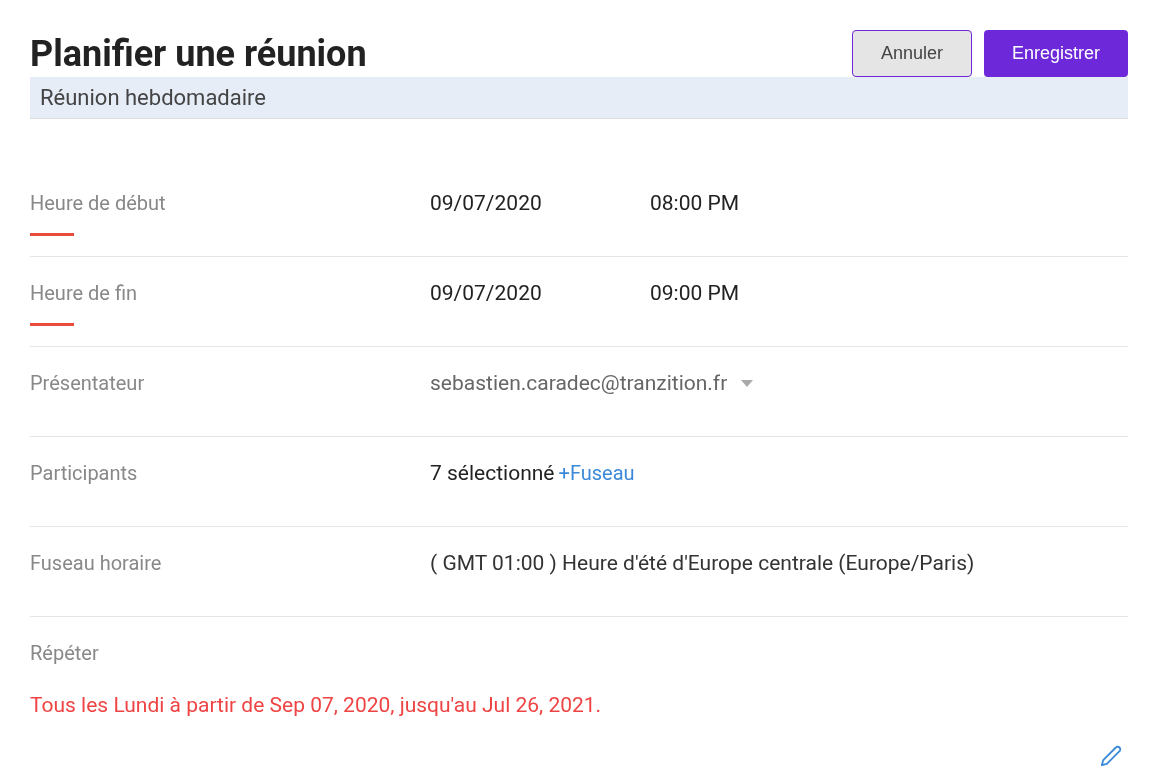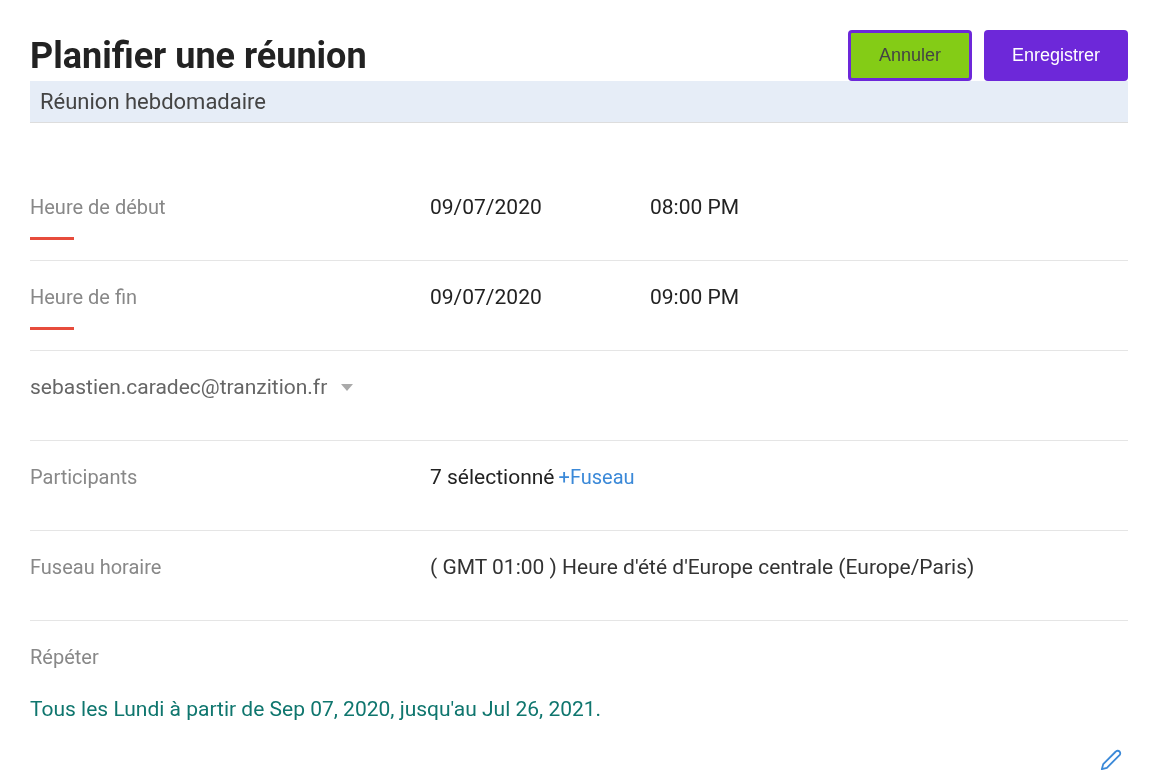--- a/index.html
+++ b/index.html
@@ -28,22 +28,22 @@
       gap: 12px;
     }
     .btn {
       padding: 12px 28px;
       font-size: 18px;
       border-radius: 4px;
       cursor: pointer;
       border: none;
     }
     .btn-cancel {
-      background: #84cc16;
-      border: 3px solid #6d28d9;
+      background: #e5e5e5;
+      border: 1px solid #6d28d9;
       color: #444;
     }
     .btn-save {
       background: #6d28d9;
       color: #fff;
     }
     .meeting-title {
       background: #e6edf7;
       padding: 8px 10px;
       font-size: 22px;
@@ -124,21 +124,21 @@
     }
     .timezone-text {
       color: #333;
     }
     .repeat-row {
       position: relative;
       padding-bottom: 40px;
       flex-direction: column;
     }
     .repeat-text {
-      color: #0f766e;
+      color: #ef4444;
       line-height: 1.6;
       padding-right: 40px;
     }
     .edit-icon {
       position: absolute;
       right: 6px;
       bottom: 12px;
       cursor: pointer;
     }
     .edit-icon svg {
@@ -182,20 +182,21 @@
   </div>
   <div class="form-value">
     <span class="date-val">09/07/2020</span>
     <span class="time-val">09:00 PM</span>
   </div>
 </div>
 
 <div class="spacer"></div>
 
 <div class="form-row">
+  <div class="form-label">Présentateur</div>
   <div class="form-value">
     <div class="presenter-row">
       <span>sebastien.caradec@tranzition.fr</span>
       <span class="chevron-down-icon"></span>
     </div>
   </div>
 </div>
 
 <div class="spacer"></div>
 

